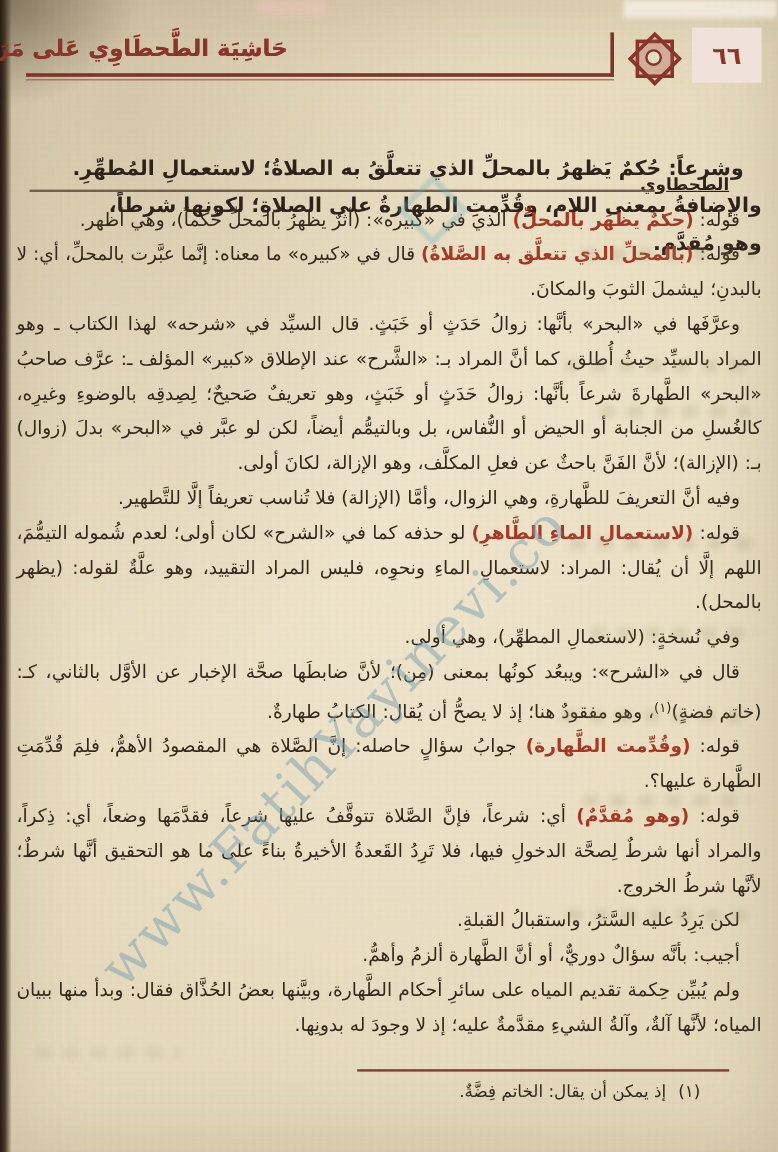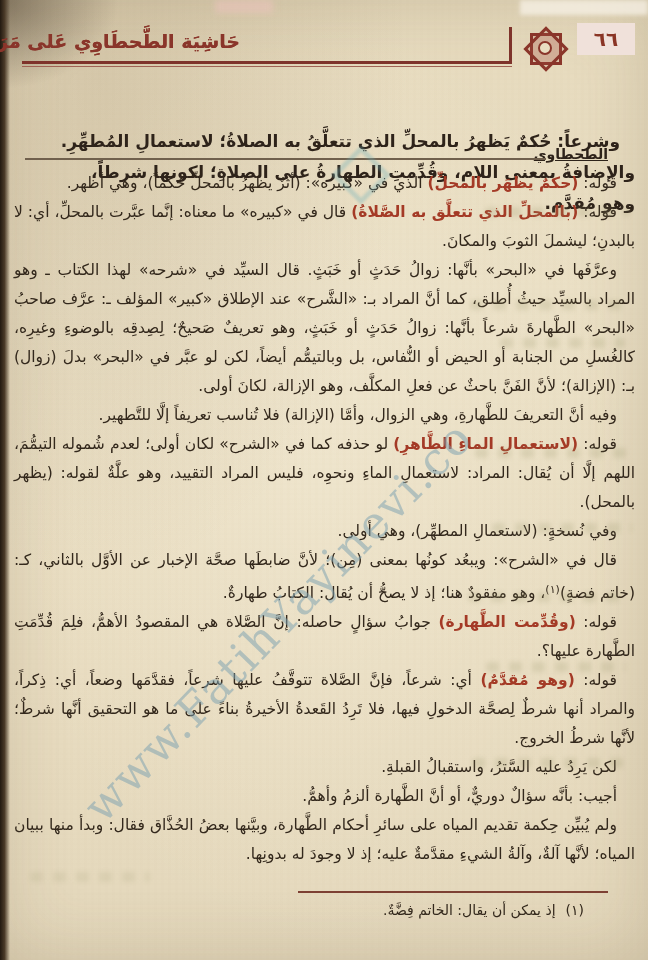--- a/index.html
+++ b/index.html
@@ -30,21 +30,21 @@
   .title{position:absolute; left:16px; top:30px; width:224px; direction:rtl;
     font-size:19px; font-weight:bold; color:#8a352a; text-align:center;
     text-shadow:0 0 .5px #8a352a; letter-spacing:-.5px; white-space:nowrap;}
   .rule-main{position:absolute; left:22px; top:61px; width:490px; height:3px; background:#7e332b;}
   .rule-thin{position:absolute; left:22px; top:66px; width:490px; height:1px; background:#a06355;}
   .rule-vert{position:absolute; left:509px; top:27px; width:3px; height:37px; background:#7e332b;}
   .ornament{position:absolute; left:522px; top:25px; width:42px; height:42px;}
   .ornament .sq{position:absolute; left:8px; top:8px; width:26px; height:26px; border:3px solid #8a352a; background:rgba(170,90,75,.18);}
   .ornament .sq.rot{transform:rotate(45deg);}
   .ornament .dot{position:absolute; left:16px; top:16px; width:10px; height:10px; border:2px solid #8a352a; border-radius:50%; background:#e9ddc1;}
-  .pagenum-box{position:absolute; left:577px; top:23px; width:58px; height:32px;
+  .pagenum-box{position:absolute; left:577px; top:23px; width:58px; height:46px;
     background:#f0e1da; display:flex; align-items:center; justify-content:center;}
   .pagenum{font-size:20px; font-weight:bold; color:#8a3525; letter-spacing:2px;}
 
   
   .matn{position:absolute; right:13px; left:55px; top:86px; direction:rtl;
     font-size:17px; font-weight:bold; line-height:31px; color:#2e231a; text-align:right;}
   .matn p{margin:0;}
   .matn p.first{text-indent:15px;margin-top:40px;}
 
   

